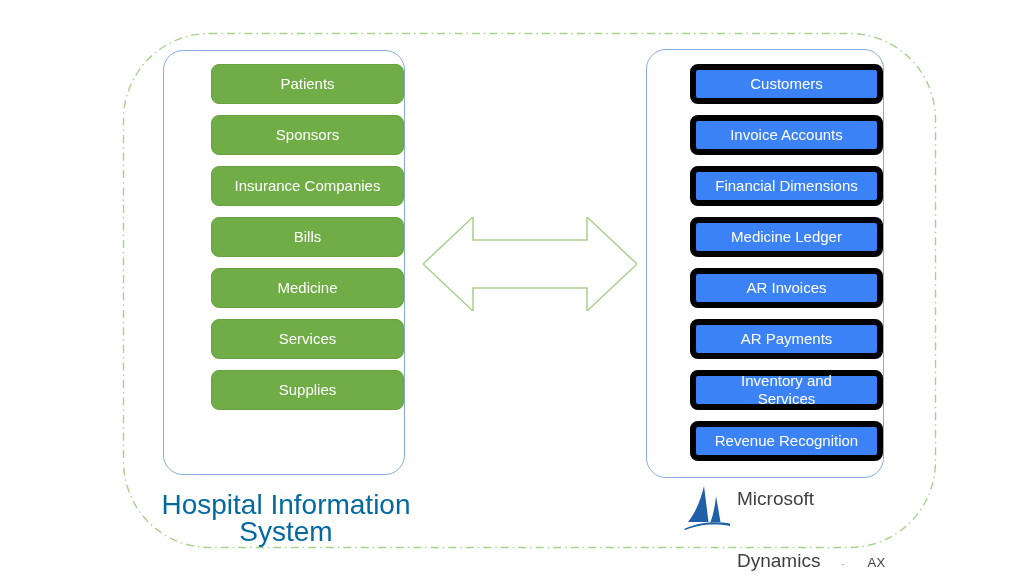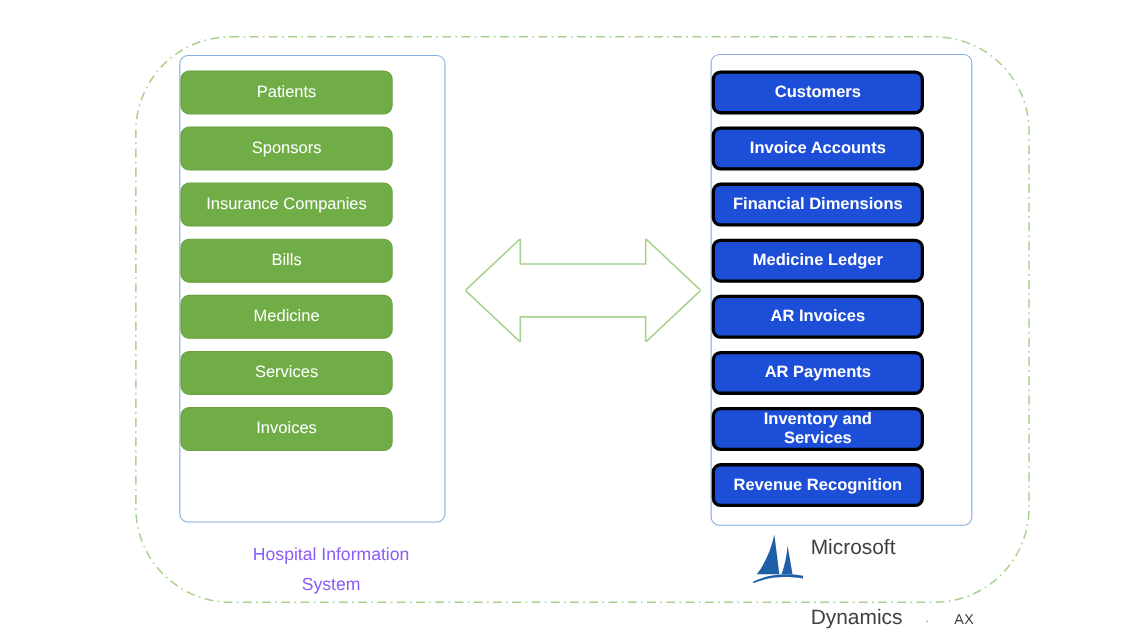--- a/index.html
+++ b/index.html
@@ -5,44 +5,44 @@
   html,body{margin:0;padding:0;}
   body{
     width:1024px;height:576px;position:relative;background:#ffffff;
     font-family:"Liberation Sans", sans-serif;overflow:hidden;
   }
   
   .frame-svg{position:absolute;left:0;top:0;width:1024px;height:576px;}
 
   
   .panel{
-    position:absolute;border:1.6px solid #85ADDE;border-radius:8px;
+    position:absolute;border:1.6px solid #85ADDE;border-radius:20px;
     background:#ffffff;box-sizing:border-box;
-    display:flex;flex-direction:column;align-items:flex-start;
+    display:flex;flex-direction:column;align-items:flex-end;
   }
   .panel.left{left:163px;top:50px;width:242px;height:425px;padding-top:13px;}
   .panel.right{left:646px;top:49px;width:238px;height:429px;padding-top:14px;}
 
   
   .item{
     width:193px;height:40px;border-radius:8px;margin-bottom:11px;
     display:flex;align-items:center;justify-content:center;
     color:#ffffff;font-size:15px;line-height:18px;text-align:center;
     white-space:pre-line;box-sizing:border-box;flex:0 0 auto;
   }
   .item.green{background:#70AD47;border:1px solid #68A23F;}
-  .item.blue{background:#1d4ed8;border:3px solid #000000;font-weight:bold;}
+  .item.blue{background:#3b82f6;border:6px solid #000000;}
 
   
   .arrow-svg{position:absolute;left:423px;top:217px;width:214px;height:94px;}
 
   
   .hospital-title{
-    position:absolute;left:151px;top:491px;width:300px;
-    text-align:center;color:#8b5cf6;font-size:16px;line-height:27px;
+    position:absolute;left:136px;top:491px;width:300px;
+    text-align:center;color:#0369a1;font-size:28px;line-height:27px;
     white-space:pre-line;
   }
 
   
   .logo{
     position:absolute;left:684px;top:486px;display:flex;align-items:flex-start;
     color:#1E5FA8;
   }
   .logo-sails{width:48px;height:44px;flex:0 0 auto;}
   .logo-text{margin-left:5px;margin-top:3px;font-size:19px;line-height:20px;color:#404040;}
@@ -57,21 +57,21 @@
   <rect x="123.5" y="33.5" width="812" height="514" rx="86" ry="86" fill="none" stroke="#A9D18E" stroke-width="1.4" stroke-dasharray="8 4 1.5 4"></rect>
 </svg>
 
 <div class="panel left">
   <div class="item green">Patients</div>
   <div class="item green">Sponsors</div>
   <div class="item green">Insurance Companies</div>
   <div class="item green">Bills</div>
   <div class="item green">Medicine</div>
   <div class="item green">Services</div>
-  <div class="item green">Invoices</div>
+  <div class="item green">Supplies</div>
 </div>
 
 <div class="panel right">
   <div class="item blue">Customers</div>
   <div class="item blue">Invoice Accounts</div>
   <div class="item blue">Financial Dimensions</div>
   <div class="item blue">Medicine Ledger</div>
   <div class="item blue">AR Invoices</div>
   <div class="item blue">AR Payments</div>
   <div class="item blue">Inventory and

